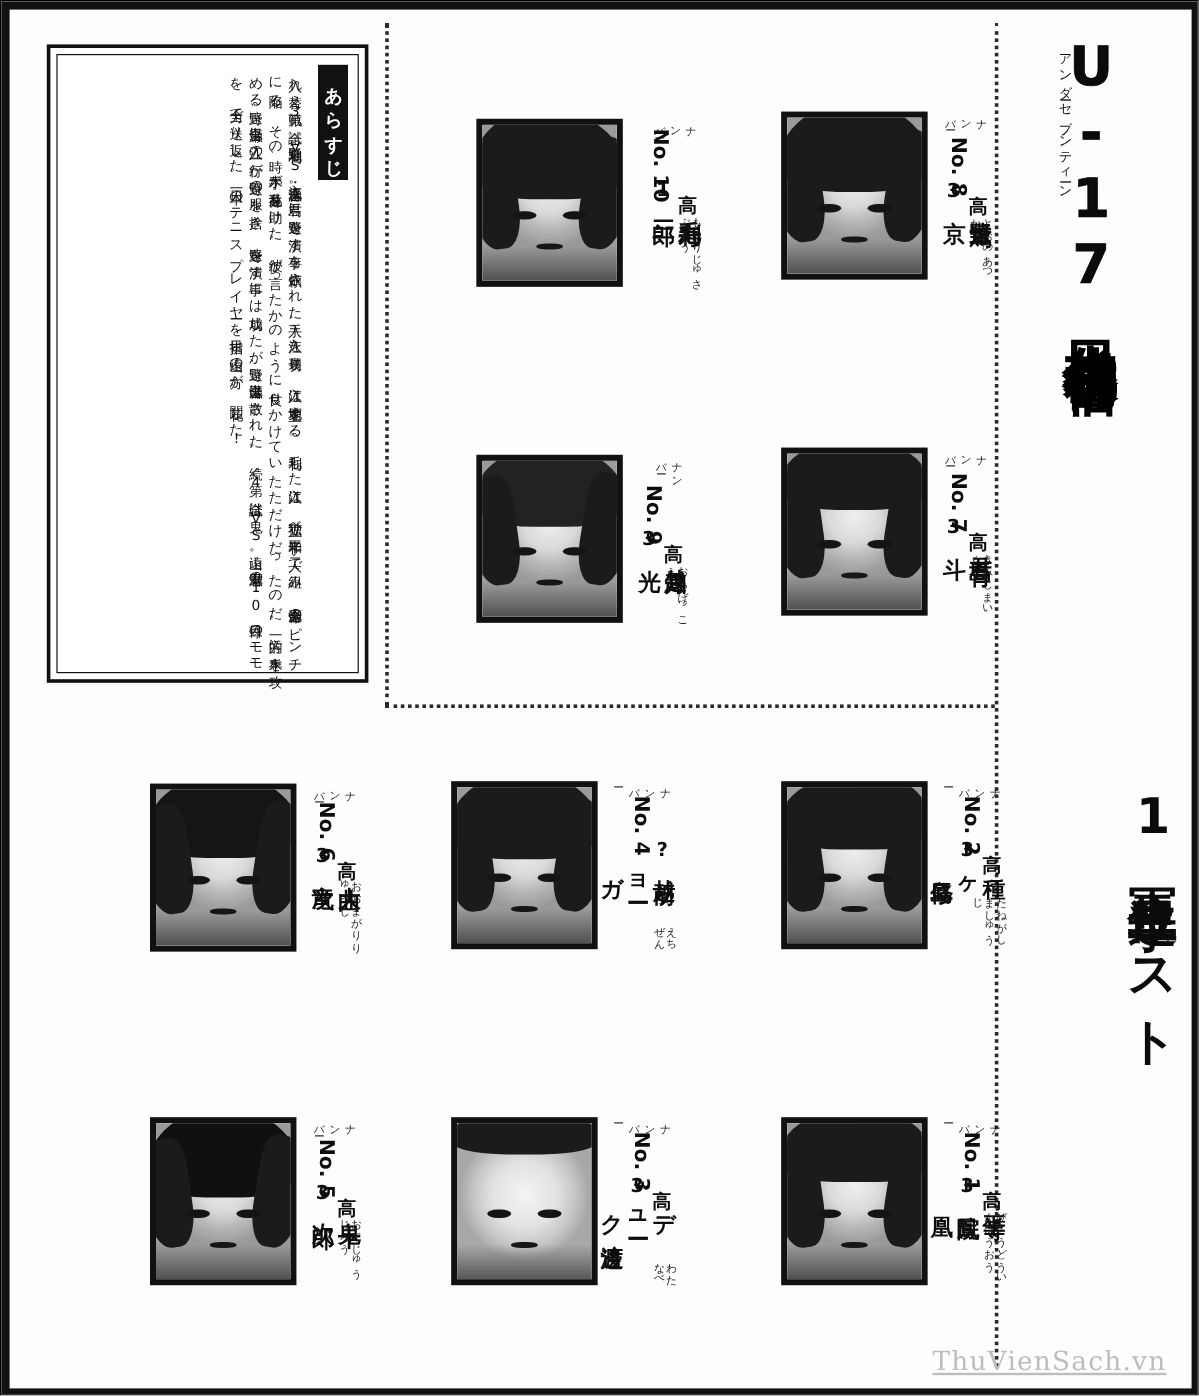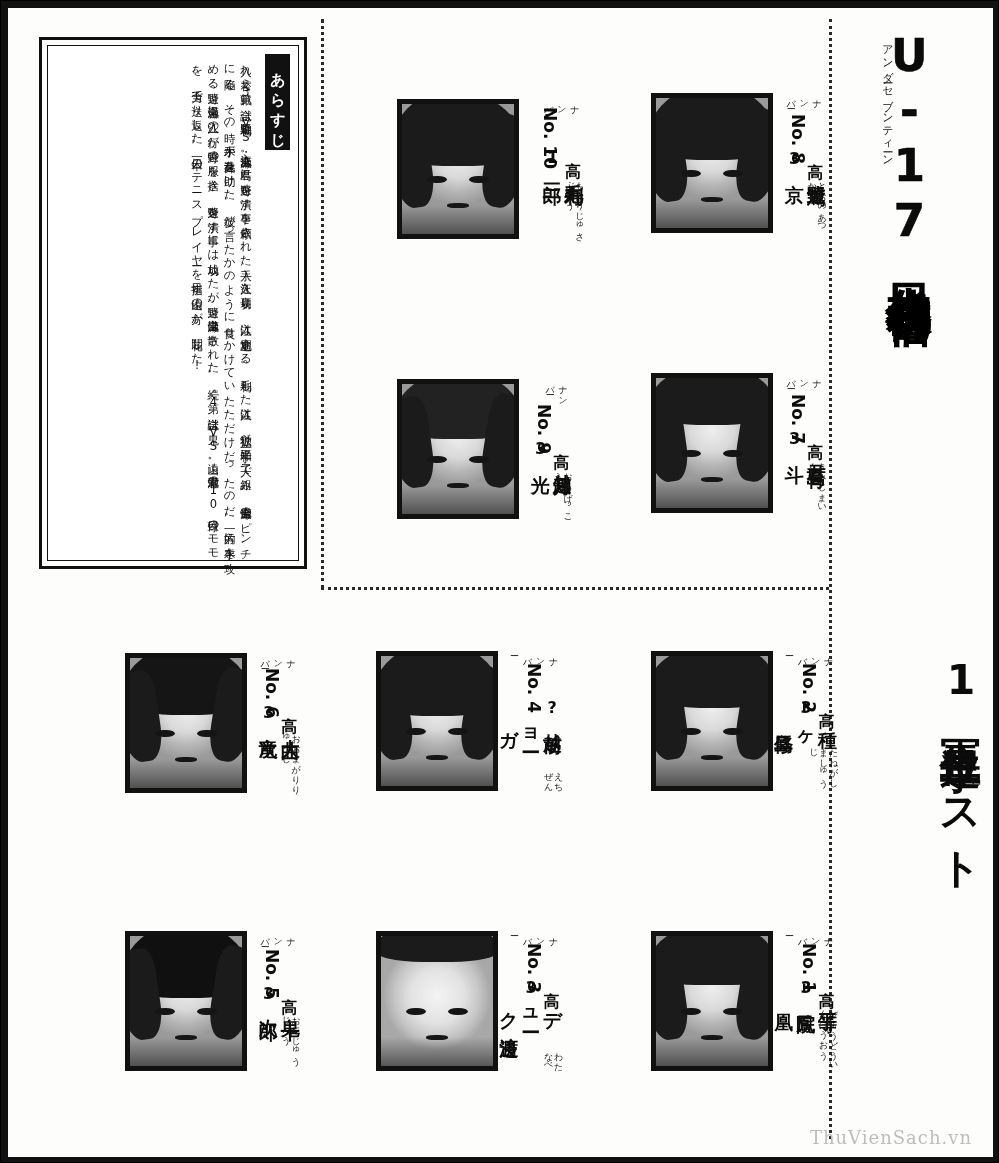--- a/index.html
+++ b/index.html
@@ -267,23 +267,24 @@
     margin-right: 36px;
     text-align: justify;
   }
 
   
   .watermark {
     position: absolute;
     right: 26px;
     bottom: 14px;
     font-family: "DejaVu Serif", serif;
-    font-size: 18px;
+    font-size: 22px;
     color: #bdbdbd;
     letter-spacing: 1px;
+    text-decoration: underline;
   }
 </style>
 </head>
 <body>
 
 <div id="page">
   <div class="inner-sheet"></div>
 
   <div class="dots-v" style="left:828px; top:18px; height:1120px;"></div>
   <div class="dots-v" style="left:320px; top:18px; height:570px;"></div>

